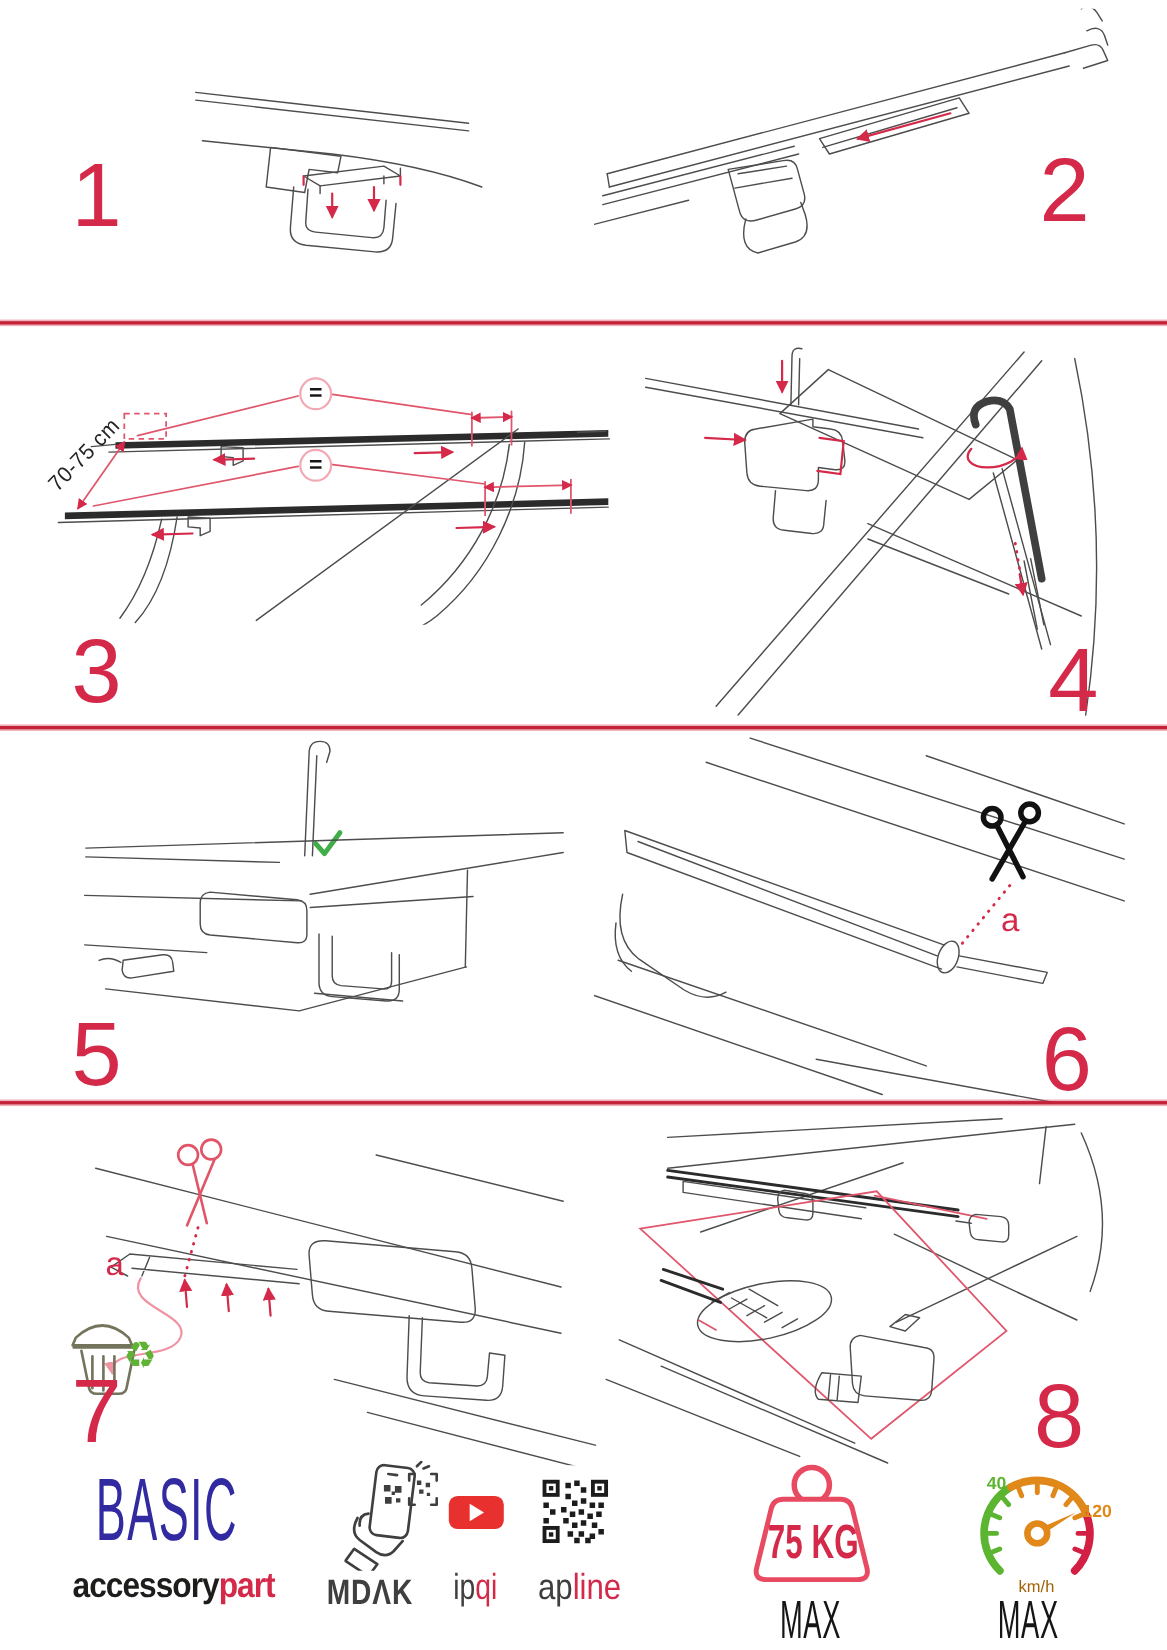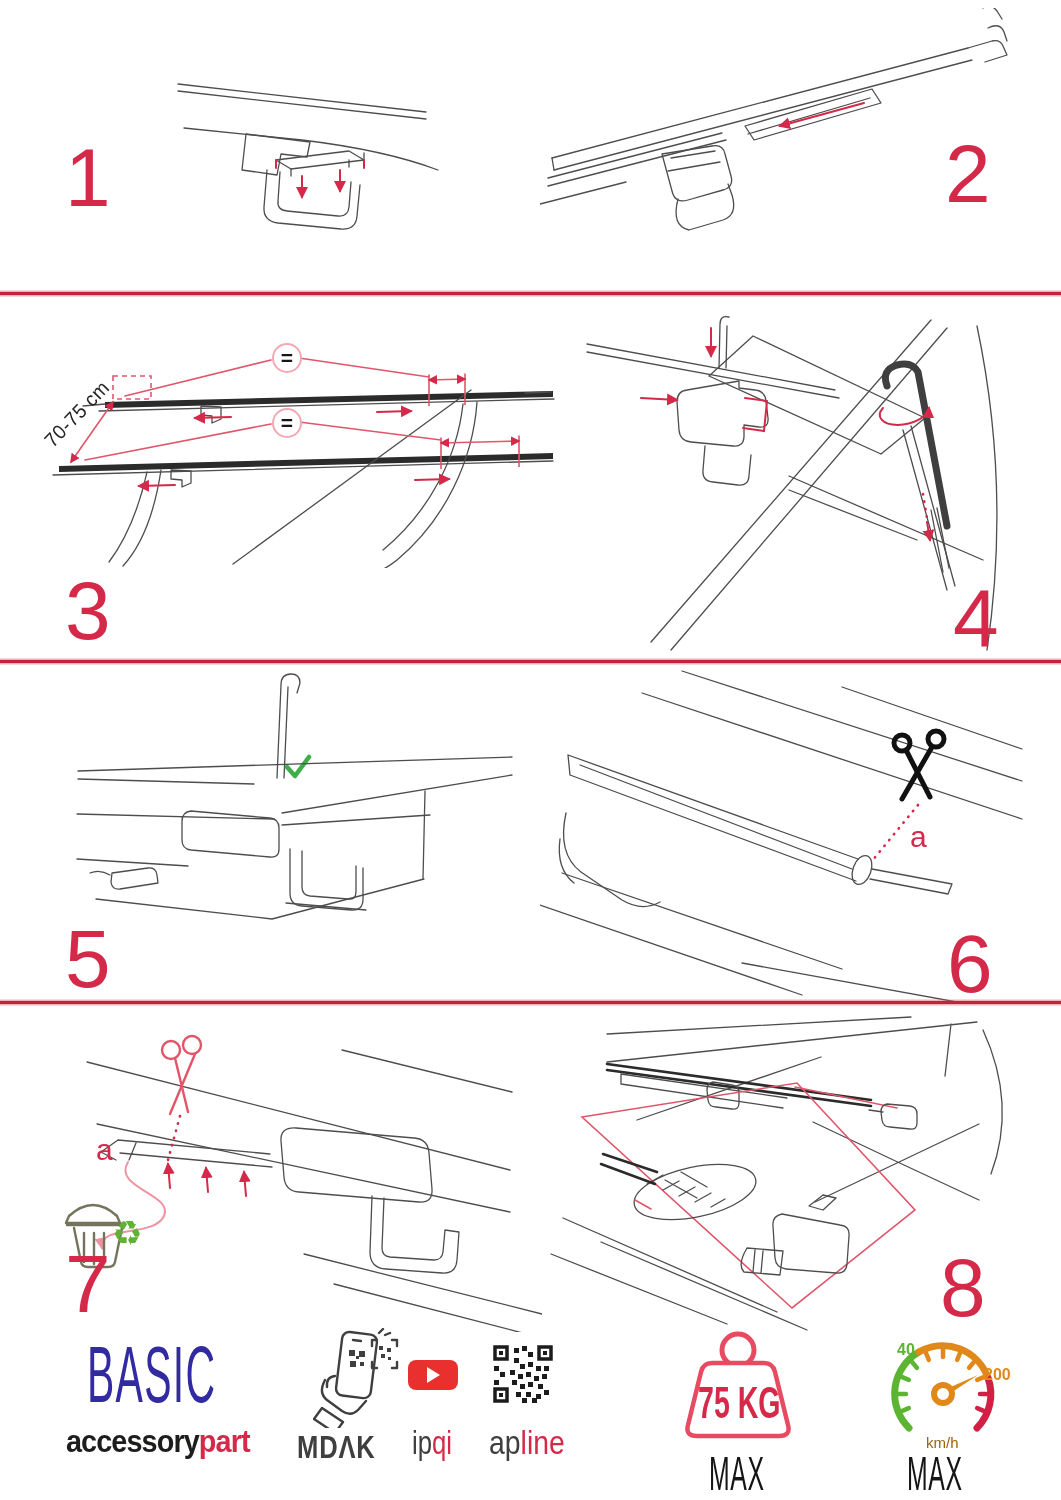--- a/index.html
+++ b/index.html
@@ -326,18 +326,18 @@
       <path class="sgreen" d="M31,102 A48,48 0 0 1 41,26"></path>
       <path class="sorange" d="M41,26 A48,48 0 0 1 110,52"></path>
       <path class="sred" d="M110,52 A48,48 0 0 1 99,102"></path>
       <path class="tick-g" d="M22.5,85.6 L30.8,82.2 M19,68 L28,68 M22.5,50.4 L30.8,53.8 M32.5,34.1 L38.9,41.8"></path>
       <path class="tick-o" d="M47.4,25.5 L50.8,33.8 M65,22 L65,31 M82.6,25.5 L79.2,33.8 M97.5,34.1 L91.1,41.8 M107.5,50.4 L99.2,53.8"></path>
       <path class="tick-r" d="M111,68 L102,68 M107.5,85.6 L99.2,82.2"></path>
       <polygon points="66.6,71.1 63.4,64.9 100,49" style="fill:var(--speed-orange)"></polygon>
       <circle cx="65" cy="68" r="9" style="fill:#fff;stroke:var(--speed-orange);stroke-width:6"></circle>
     </svg>
     <span class="speed-num" style="left:897px;top:1341px;color:var(--speed-green)">40</span>
-    <span class="speed-num" style="left:984px;top:1366px;color:var(--speed-orange)">200</span>
+    <span class="speed-num" style="left:984px;top:1366px;color:var(--speed-orange)">120</span>
     <span class="kmh" style="left:926px;top:1434px">km/h</span>
     <span class="max-label" style="left:907px;top:1446px">MAX</span>
   </div>
 
 </div>
 
 </body></html>

